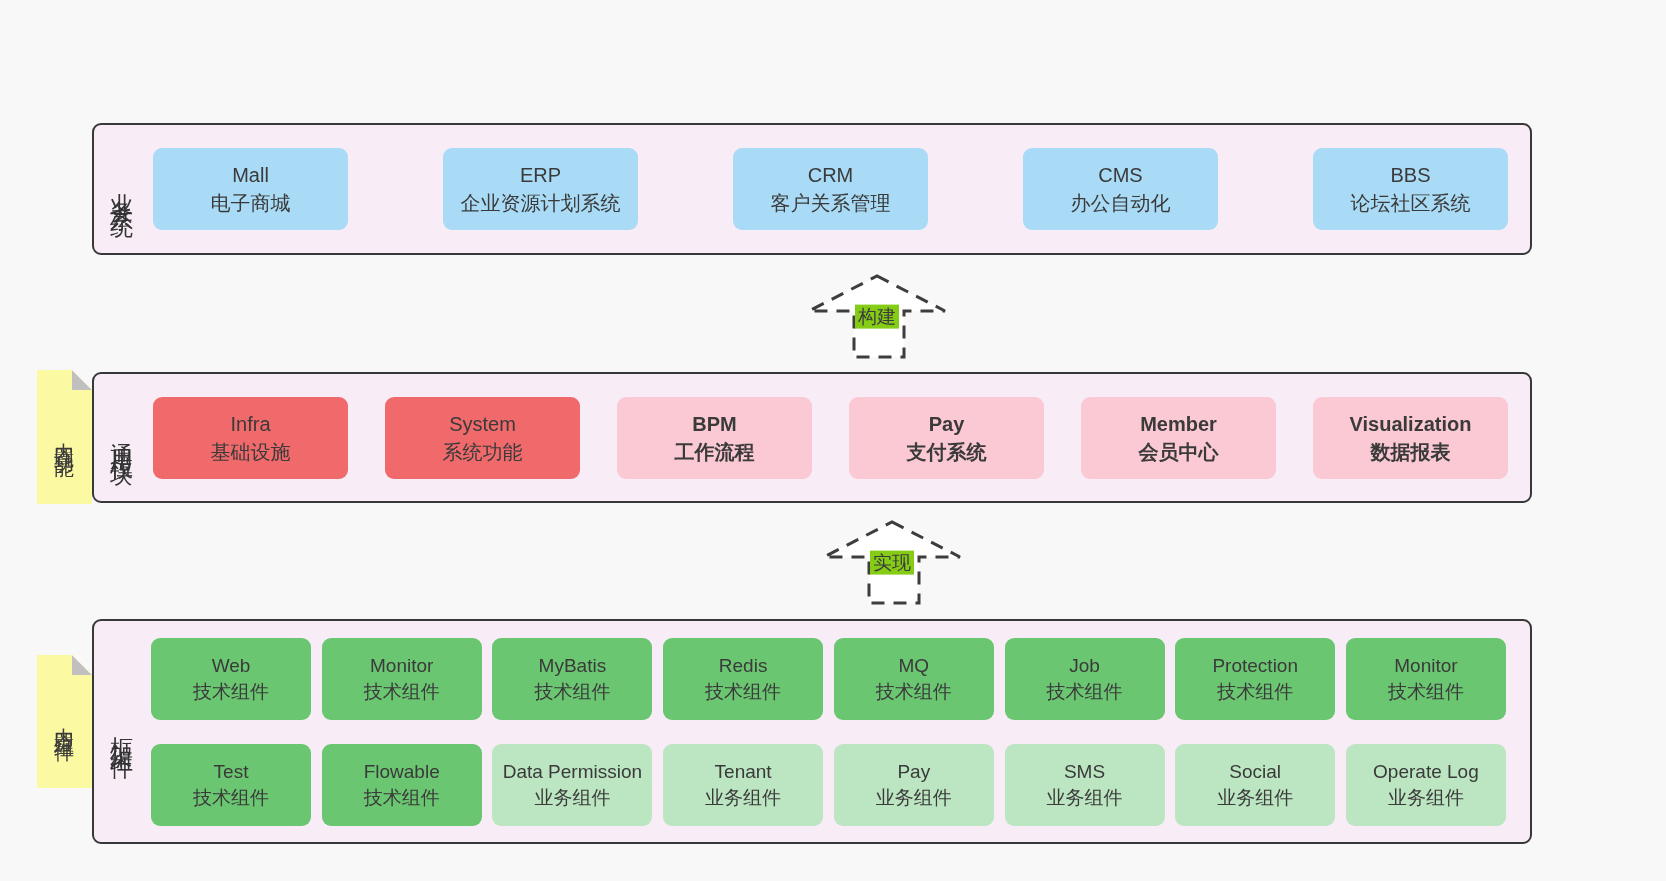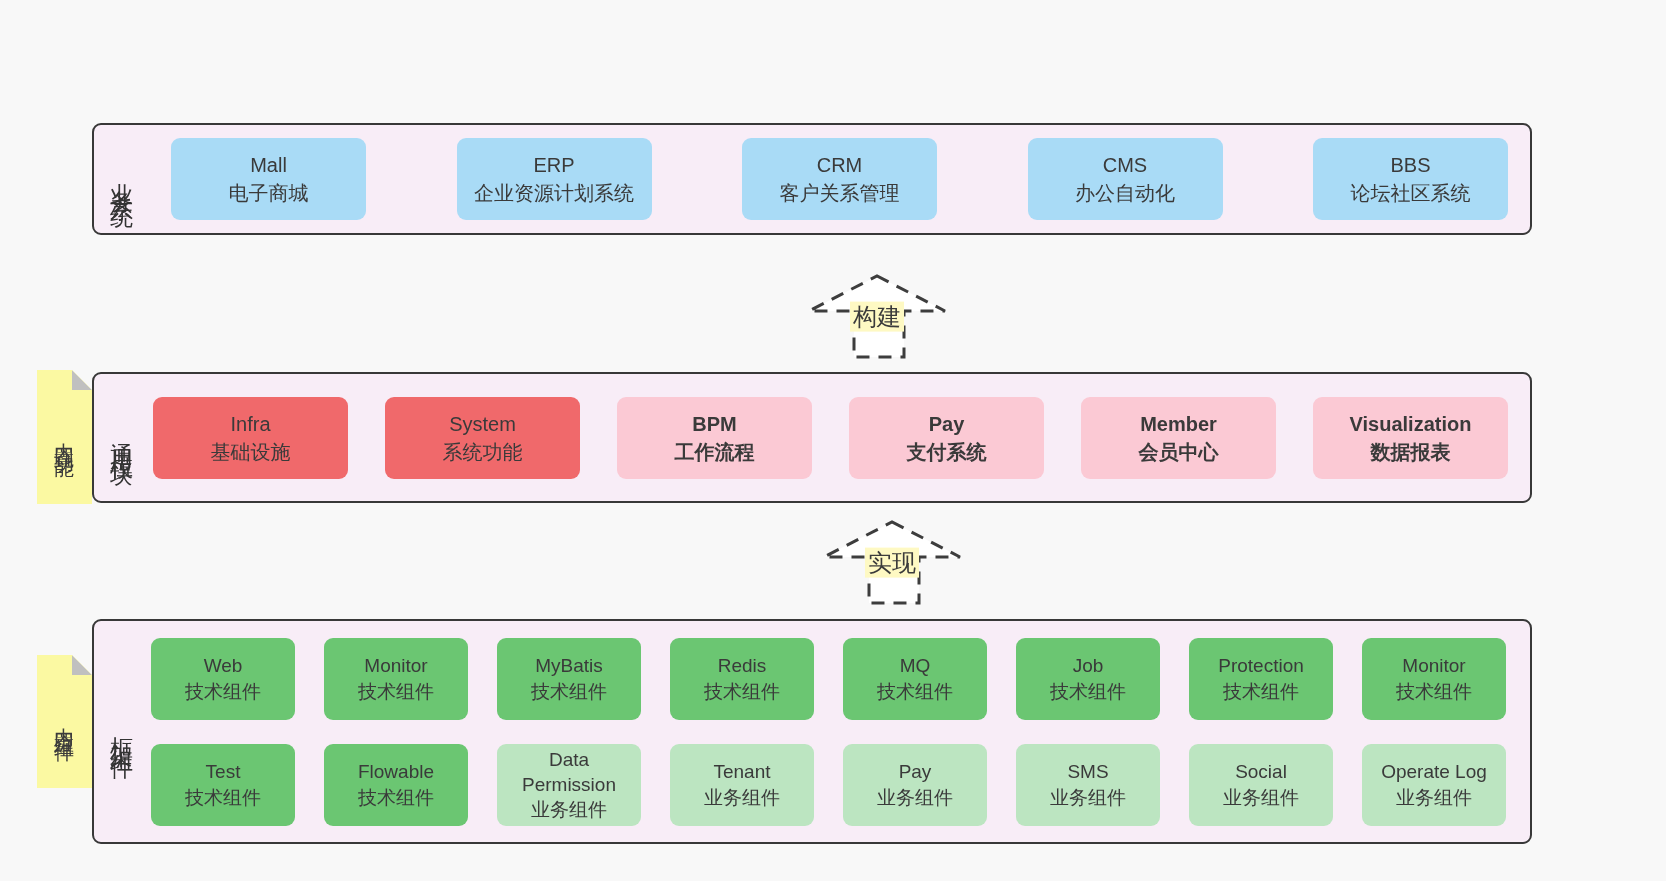--- a/index.html
+++ b/index.html
@@ -13,40 +13,40 @@
   body{
     width:1666px;height:881px;position:relative;overflow:hidden;
     background:var(--page-bg);color:var(--text);
     font-family:"Liberation Sans","DejaVu Sans",sans-serif;
   }
   .band{
     position:absolute;left:92px;width:1440px;
     background:var(--band-bg);border:2px solid var(--band-border);
     border-radius:9px;display:flex;align-items:center;z-index:2;
   }
-  #band1{top:123px;height:112px;gap:18px;}
+  #band1{top:123px;height:132px;}
   #band2{top:372px;height:131px;}
   #band3{top:619px;height:225px;}
   .band-label{
     flex:0 0 auto;margin-left:16px;
     writing-mode:vertical-rl;text-orientation:upright;
     font-size:23px;letter-spacing:7px;color:#333;line-height:1;
   }
   .band-content{
     flex:1;display:flex;justify-content:space-between;align-items:center;
     margin:0 22px 0 20px;
   }
   #band3 .band-content{flex-direction:column;gap:24px;margin:0 24px 0 18px;}
   .box-row{display:flex;justify-content:space-between;width:100%;}
   .box{
     width:195px;height:82px;border-radius:9px;
     display:flex;flex-direction:column;justify-content:center;align-items:center;
     text-align:center;font-size:20px;line-height:1.4;color:#3a3a3a;
   }
-  #band3 .box{width:144px;height:82px;font-size:19px;line-height:1.32;}
+  #band3 .box{width:160px;height:82px;font-size:19px;line-height:1.32;}
   .blue{background:var(--blue);} .red{background:var(--red);}
   .pink{background:var(--pink);font-weight:bold;} .green{background:var(--green);}
   .green-light{background:var(--green-light);}
   .box .title,.box .subtitle{display:block;white-space:normal;padding:0 4px;}
   .sticky{
     position:absolute;left:37px;width:55px;background:var(--yellow);
     z-index:1;display:flex;align-items:center;justify-content:center;
     clip-path:polygon(0 0,calc(100% - 20px) 0,100% 20px,100% 100%,0 100%);
   }
   .sticky::after{
@@ -58,21 +58,21 @@
   .sticky-label{
     writing-mode:vertical-rl;text-orientation:upright;
     font-size:20px;letter-spacing:5px;color:#3b3b3b;line-height:1;
   }
   .arrow{position:absolute;width:140px;height:85px;z-index:1;}
   #arrow1{left:807px;top:274px;}
   #arrow2{left:822px;top:520px;}
   .arrow svg{display:block;width:100%;height:100%;}
   .arrow-label{
     position:absolute;left:50%;top:50%;transform:translate(-50%,-50%);
-    font-size:24px;color:#3b3b3b;background:#fef9c3;padding:1px 3px;line-height:1.2;
+    font-size:19px;color:#3b3b3b;background:#84cc16;padding:1px 3px;line-height:1.2;
   }
 </style>
 </head>
 <body>
 
 <div class="band" id="band1">
   <div class="band-label">业务系统</div>
   <div class="band-content">
     <div class="box blue">
       <span class="title">Mall</span>

